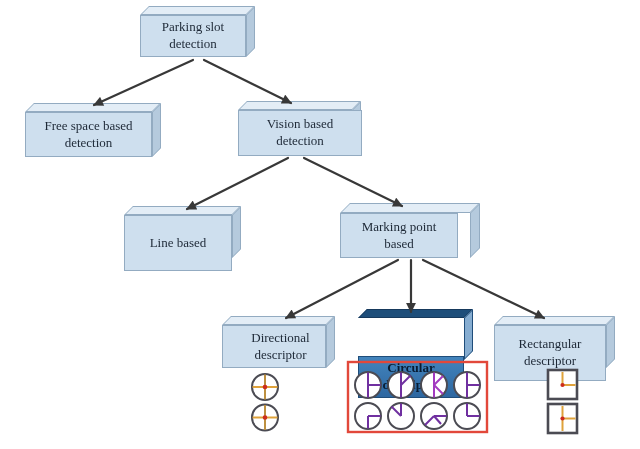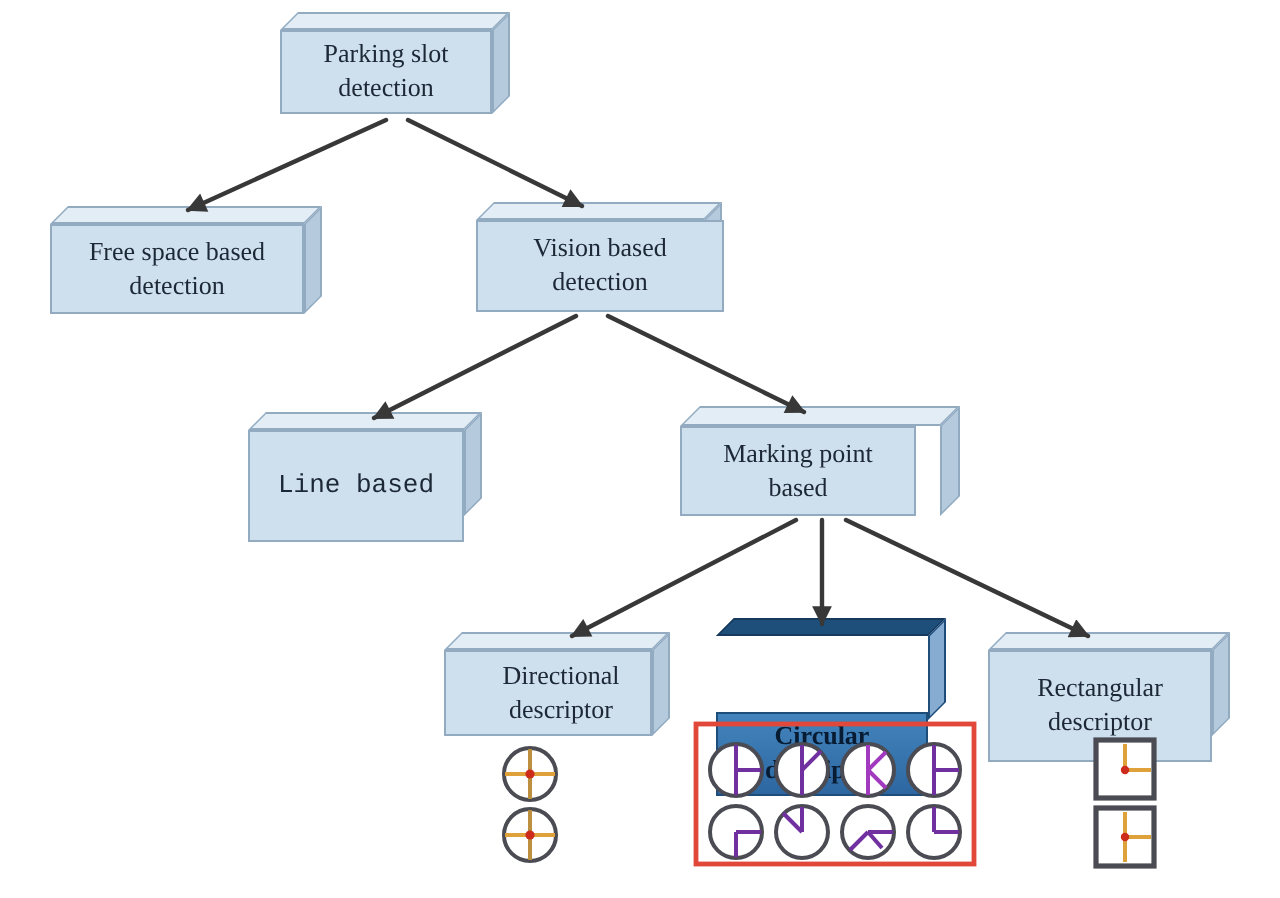--- a/index.html
+++ b/index.html
@@ -61,21 +61,21 @@
     <div class="face top" style="left:0;top:0;width:114px;height:9px;"></div>
     <div class="face side" style="left:114px;top:9px;width:9px;height:46px;"></div>
     <div class="face front" style="left:0;top:9px;width:124px;height:46px;">
       <span>Vision based detection</span>
     </div>
   </div>
 
   <div class="node" style="left:124px;top:206px;">
     <div class="face top" style="left:0;top:0;width:108px;height:9px;"></div>
     <div class="face side" style="left:108px;top:9px;width:9px;height:43px;"></div>
-    <div class="face front" style="left:0;top:9px;width:108px;height:56px;font-family:Liberation Mono, monospace;">
+    <div class="face front" style="left:0;top:9px;width:108px;height:56px;">
       <span>Line based</span>
     </div>
   </div>
 
   <div class="node" style="left:340px;top:203px;">
     <div class="face top" style="left:0;top:0;width:130px;height:10px;"></div>
     <div class="face side" style="left:130px;top:10px;width:10px;height:45px;"></div>
     <div class="face front" style="left:0;top:10px;width:118px;height:45px;">
       <span>Marking point based</span>
     </div>

